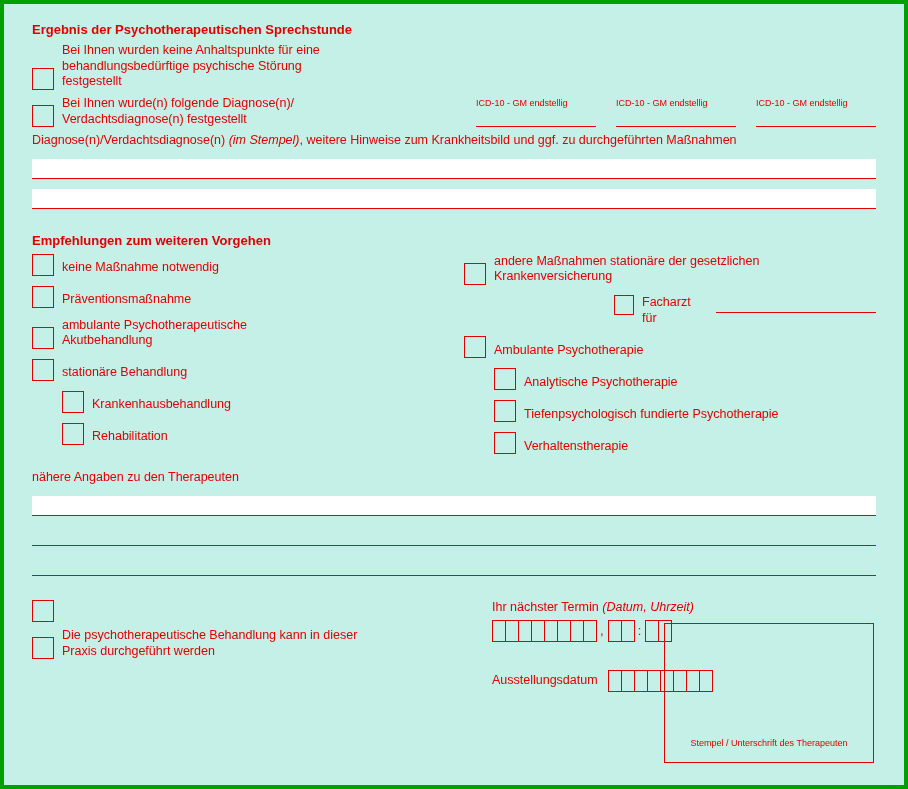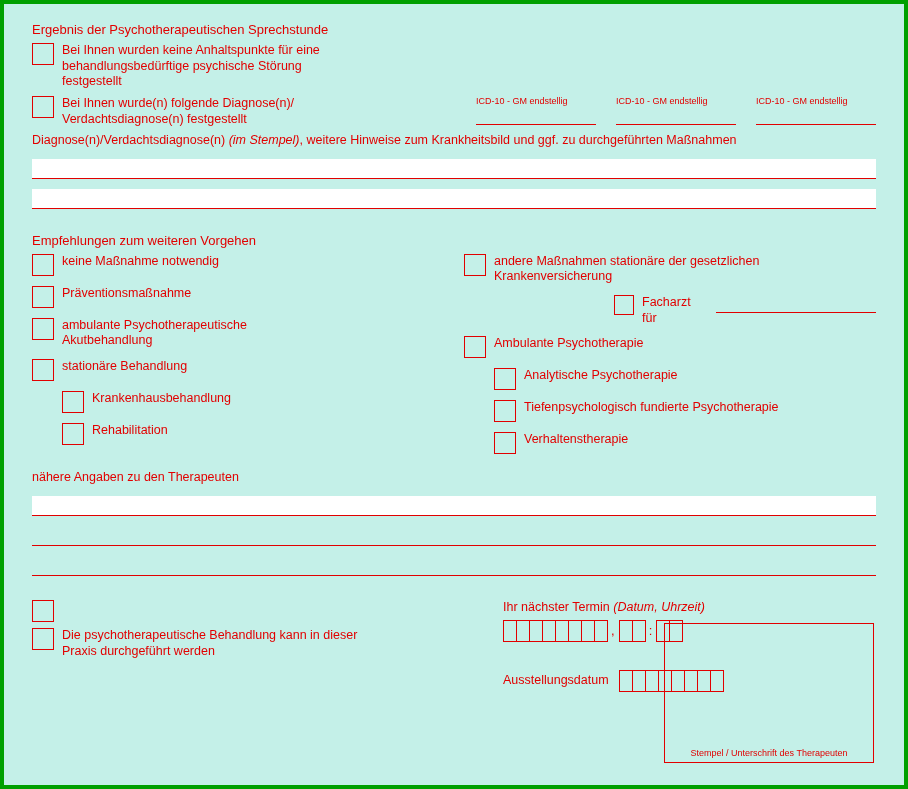--- a/index.html
+++ b/index.html
@@ -10,25 +10,25 @@
   .page {
     width: 908px;
     height: 789px;
     border: 4px solid #00a000;
     background: #c4f0e8;
     padding: 18px 28px;
     position: relative;
   }
   .red { color: #e20000; }
   .heading {
-    font-weight: normal;
+    font-weight: bold;
     font-size: 13px;
     margin-bottom: 6px;
   }
-  .row { display: flex; align-items: flex-start; margin-bottom: 6px; }
+  .row { display: flex; align-items: flex-end; margin-bottom: 6px; }
   .chk {
     width: 22px; height: 22px;
     border: 1.5px solid #e20000;
     background: transparent;
     flex-shrink: 0;
     margin-right: 8px;
   }
   .sm-chk { width: 20px; height: 20px; }
   .lbl { font-size: 12.5px; line-height: 1.25; color: #e20000; }
   .italic { font-style: italic; }
@@ -76,25 +76,25 @@
   .stamp-box {
     position: absolute;
     right: 30px;
     bottom: 22px;
     width: 210px;
     height: 140px;
     border: 1.5px solid #e20000;
     display: flex;
     align-items: flex-end;
     justify-content: center;
-    padding-bottom: 4px;
+    padding-bottom: 14px;
   }
   .stamp-label { font-size: 9px; color: #e20000; }
   .bottom-left { width: 450px; }
-  .appt-section { margin-left: 21px; }
+  .appt-section { margin-left: 10px; }
   .sep { color: #e20000; font-size: 13px; padding: 0 4px; }
 </style>
 </head>
 <body>
 
 <div class="page">
 
   <div class="heading red">Ergebnis der Psychotherapeutischen Sprechstunde</div>
 
   <div class="row">

